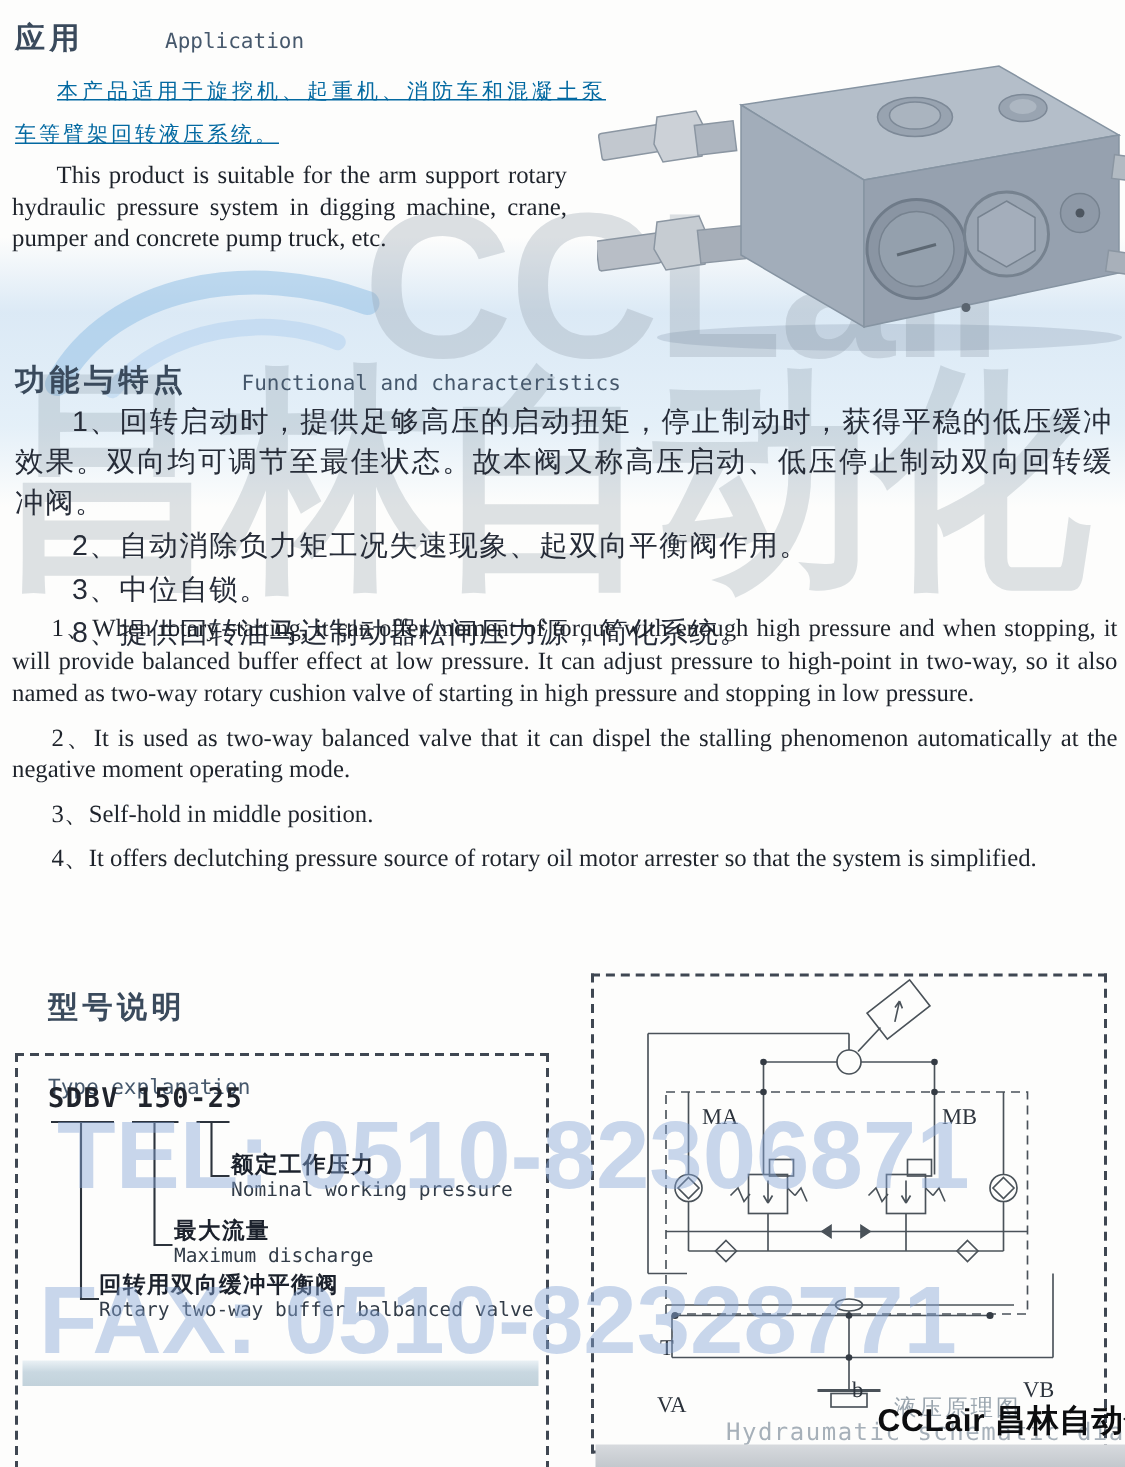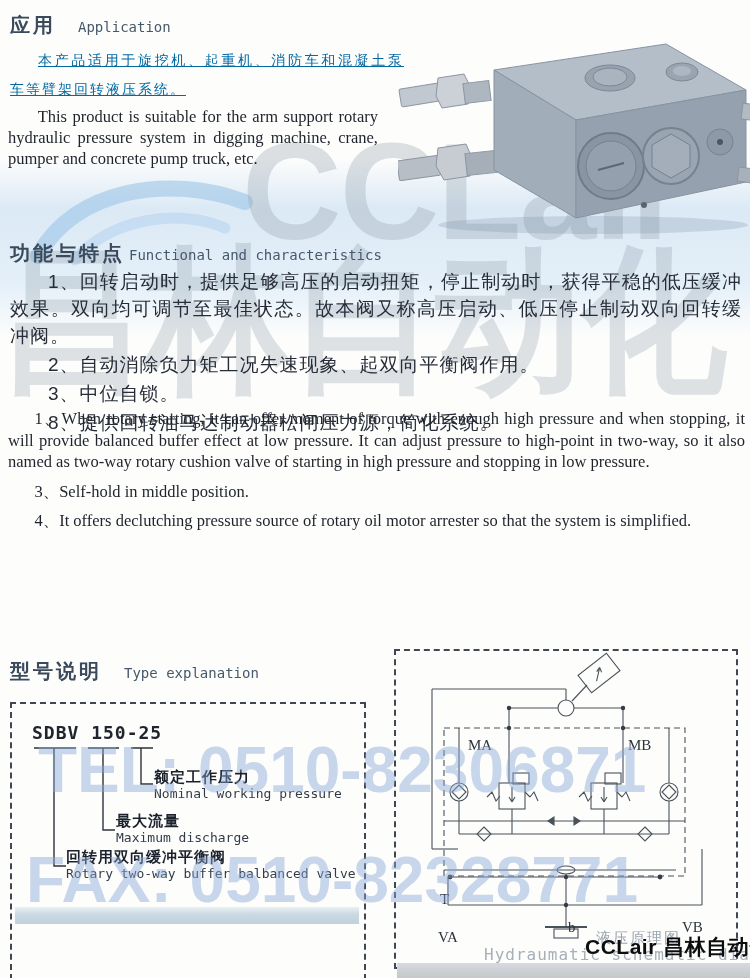--- a/index.html
+++ b/index.html
@@ -17,21 +17,21 @@
     color:rgba(152,163,175,.34);white-space:nowrap;}
   .wm-cn{left:0;top:238px;z-index:1;pointer-events:none;font-weight:900;
     font-size:158px;line-height:1.05;letter-spacing:0;white-space:nowrap;
     color:rgba(122,136,150,.24);transform:scaleX(.92);transform-origin:left top;}
   .wm-tel{left:38px;top:733px;z-index:3;pointer-events:none;font-weight:bold;
     font-size:64px;letter-spacing:0;white-space:nowrap;color:rgba(136,166,214,.45);}
   .wm-fax{left:26px;top:843px;z-index:3;pointer-events:none;font-weight:bold;
     font-size:64px;letter-spacing:0;white-space:nowrap;color:rgba(136,166,214,.45);}
 
   
-  .sec-head{display:flex;align-items:baseline;z-index:2;}
+  .sec-head{display:flex;align-items:baseline;z-index:2;gap:32px;}
   .sec-head .zh{font-size:20px;font-weight:bold;color:#3a4a5c;letter-spacing:3px;}
   .sec-head .en{font-size:14px;margin-left:22px;color:#46586c;
                 font-family:"DejaVu Sans Mono",monospace;}
 
   
   .para-zh{font-size:14px;line-height:29px;letter-spacing:2px;text-align:justify;
            text-indent:2em;color:#0369a1;z-index:2;text-decoration:underline;}
   .para-en{font-family:"Liberation Serif",serif;font-size:16.5px;line-height:21px;
            text-align:justify;text-indent:1.8em;color:#1e232b;z-index:2;}
   .feat-zh p{margin:0 0 2px 0;font-size:19px;line-height:27px;letter-spacing:1px;
@@ -138,25 +138,26 @@
     <span class="en" style="margin-left:4px;">Functional and characteristics</span>
   </div>
   <div class="abs feat-zh" style="left:10px;top:268px;width:732px;">
     <p>1、回转启动时，提供足够高压的启动扭矩，停止制动时，获得平稳的低压缓冲效果。双向均可调节至最佳状态。故本阀又称高压启动、低压停止制动双向回转缓冲阀。</p>
     <p>2、自动消除负力矩工况失速现象、起双向平衡阀作用。</p>
     <p>3、中位自锁。</p>
     <p>8、提供回转油马达制动器松闸压力源，简化系统。</p>
   </div>
   <div class="abs feat-en" style="left:8px;top:408px;width:737px;">
     <p>1、When rotary starting, it can offer moment of torque with enough high pressure and when stopping, it will provide balanced buffer effect at low pressure. It can adjust pressure to high-point in two-way,  so it also named as two-way rotary cushion valve of starting in high pressure and stopping in low  pressure.</p>
+    <p>2、It is used as two-way balanced valve that it can dispel the stalling phenomenon automatically at the negative moment operating mode.</p>
     <p>3、Self-hold in middle position.</p>
     <p>4、It offers declutching pressure source of rotary oil motor arrester so that the system is simplified.</p>
   </div>
 
-  <div class="abs sec-head" style="left:10px;top:658px;">
+  <div class="abs sec-head" style="left:10px;top:658px;flex-direction:column;">
     <span class="zh">型号说明</span>
     <span class="en">Type explanation</span>
   </div>
 
   <div class="abs box-left">
     <div class="abs model-code">SDBV 150-25</div>
     <svg class="abs" style="left:0;top:0;" width="352" height="276" viewBox="0 0 352 276">
       <g stroke="#2c333c" stroke-width="1.4" fill="none">
         <path d="M22,44 h42 M76,44 h31 M119,44 h22"></path>
         <path d="M129,44 v36 h12"></path>

